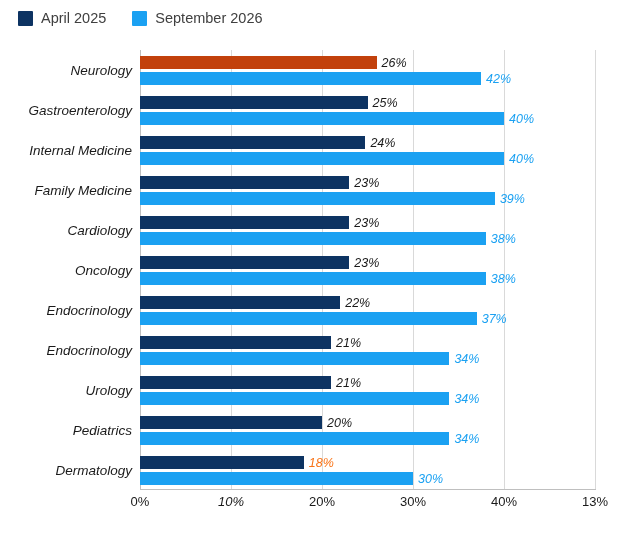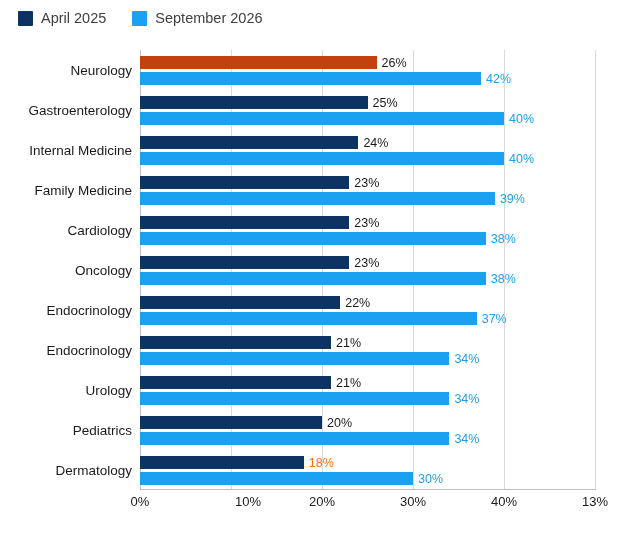--- a/index.html
+++ b/index.html
@@ -47,20 +47,21 @@
     white-space: nowrap;
   }
 
   
   #plot {
     position: absolute;
     left: 140px;
     top: 50px;
     width: 455px;
     height: 440px;
+    font-style: italic;
   }
   #gridlines {
     position: absolute;
     inset: 0;
     pointer-events: none;
   }
   .gridline {
     position: absolute;
     top: 0;
     bottom: 0;
@@ -169,21 +170,21 @@
           <div class="cat-label">Gastroenterology</div>
           <div class="bar series-0" style="width: 227.5px; background: rgb(13, 51, 98);">
             <span class="bar-value" style="color: rgb(26, 26, 26);">25%</span>
           </div>
           <div class="bar series-1" style="width: 364px; background: rgb(27, 161, 242);">
             <span class="bar-value" style="color: rgb(27, 161, 242);">40%</span>
           </div>
         </div>
         <div class="cat-row" style="top: 80px; height: 40px;">
           <div class="cat-label">Internal Medicine</div>
-          <div class="bar series-0" style="width: 218.4px; background: rgb(13, 51, 98);">
+          <div class="bar series-0" style="width: 218.4px; background: rgb(13, 51, 98); padding-left: 7px;">
             <span class="bar-value" style="color: rgb(26, 26, 26);">24%</span>
           </div>
           <div class="bar series-1" style="width: 364px; background: rgb(27, 161, 242);">
             <span class="bar-value" style="color: rgb(27, 161, 242);">40%</span>
           </div>
         </div>
         <div class="cat-row" style="top: 120px; height: 40px;">
           <div class="cat-label">Family Medicine</div>
           <div class="bar series-0" style="width: 209.3px; background: rgb(13, 51, 98);">
             <span class="bar-value" style="color: rgb(26, 26, 26);">23%</span>
@@ -254,20 +255,20 @@
           <div class="bar series-1" style="width: 273px; background: rgb(27, 161, 242);">
             <span class="bar-value" style="color: rgb(27, 161, 242);">30%</span>
           </div>
         </div>
       </div>
   </div>
 
   <div id="axis-baseline"></div>
   <div id="xaxis">
       <div class="xtick" style="left: 0px;">0%</div>
-      <div class="xtick" style="left: 108px;">10%</div>
+      <div class="xtick" style="left: 91px; font-style: italic;">10%</div>
       <div class="xtick" style="left: 182px;">20%</div>
       <div class="xtick" style="left: 273px;">30%</div>
       <div class="xtick" style="left: 364px;">40%</div>
       <div class="xtick" style="left: 455px;">13%</div>
     </div>
 
 </div>
 
 </body></html>

